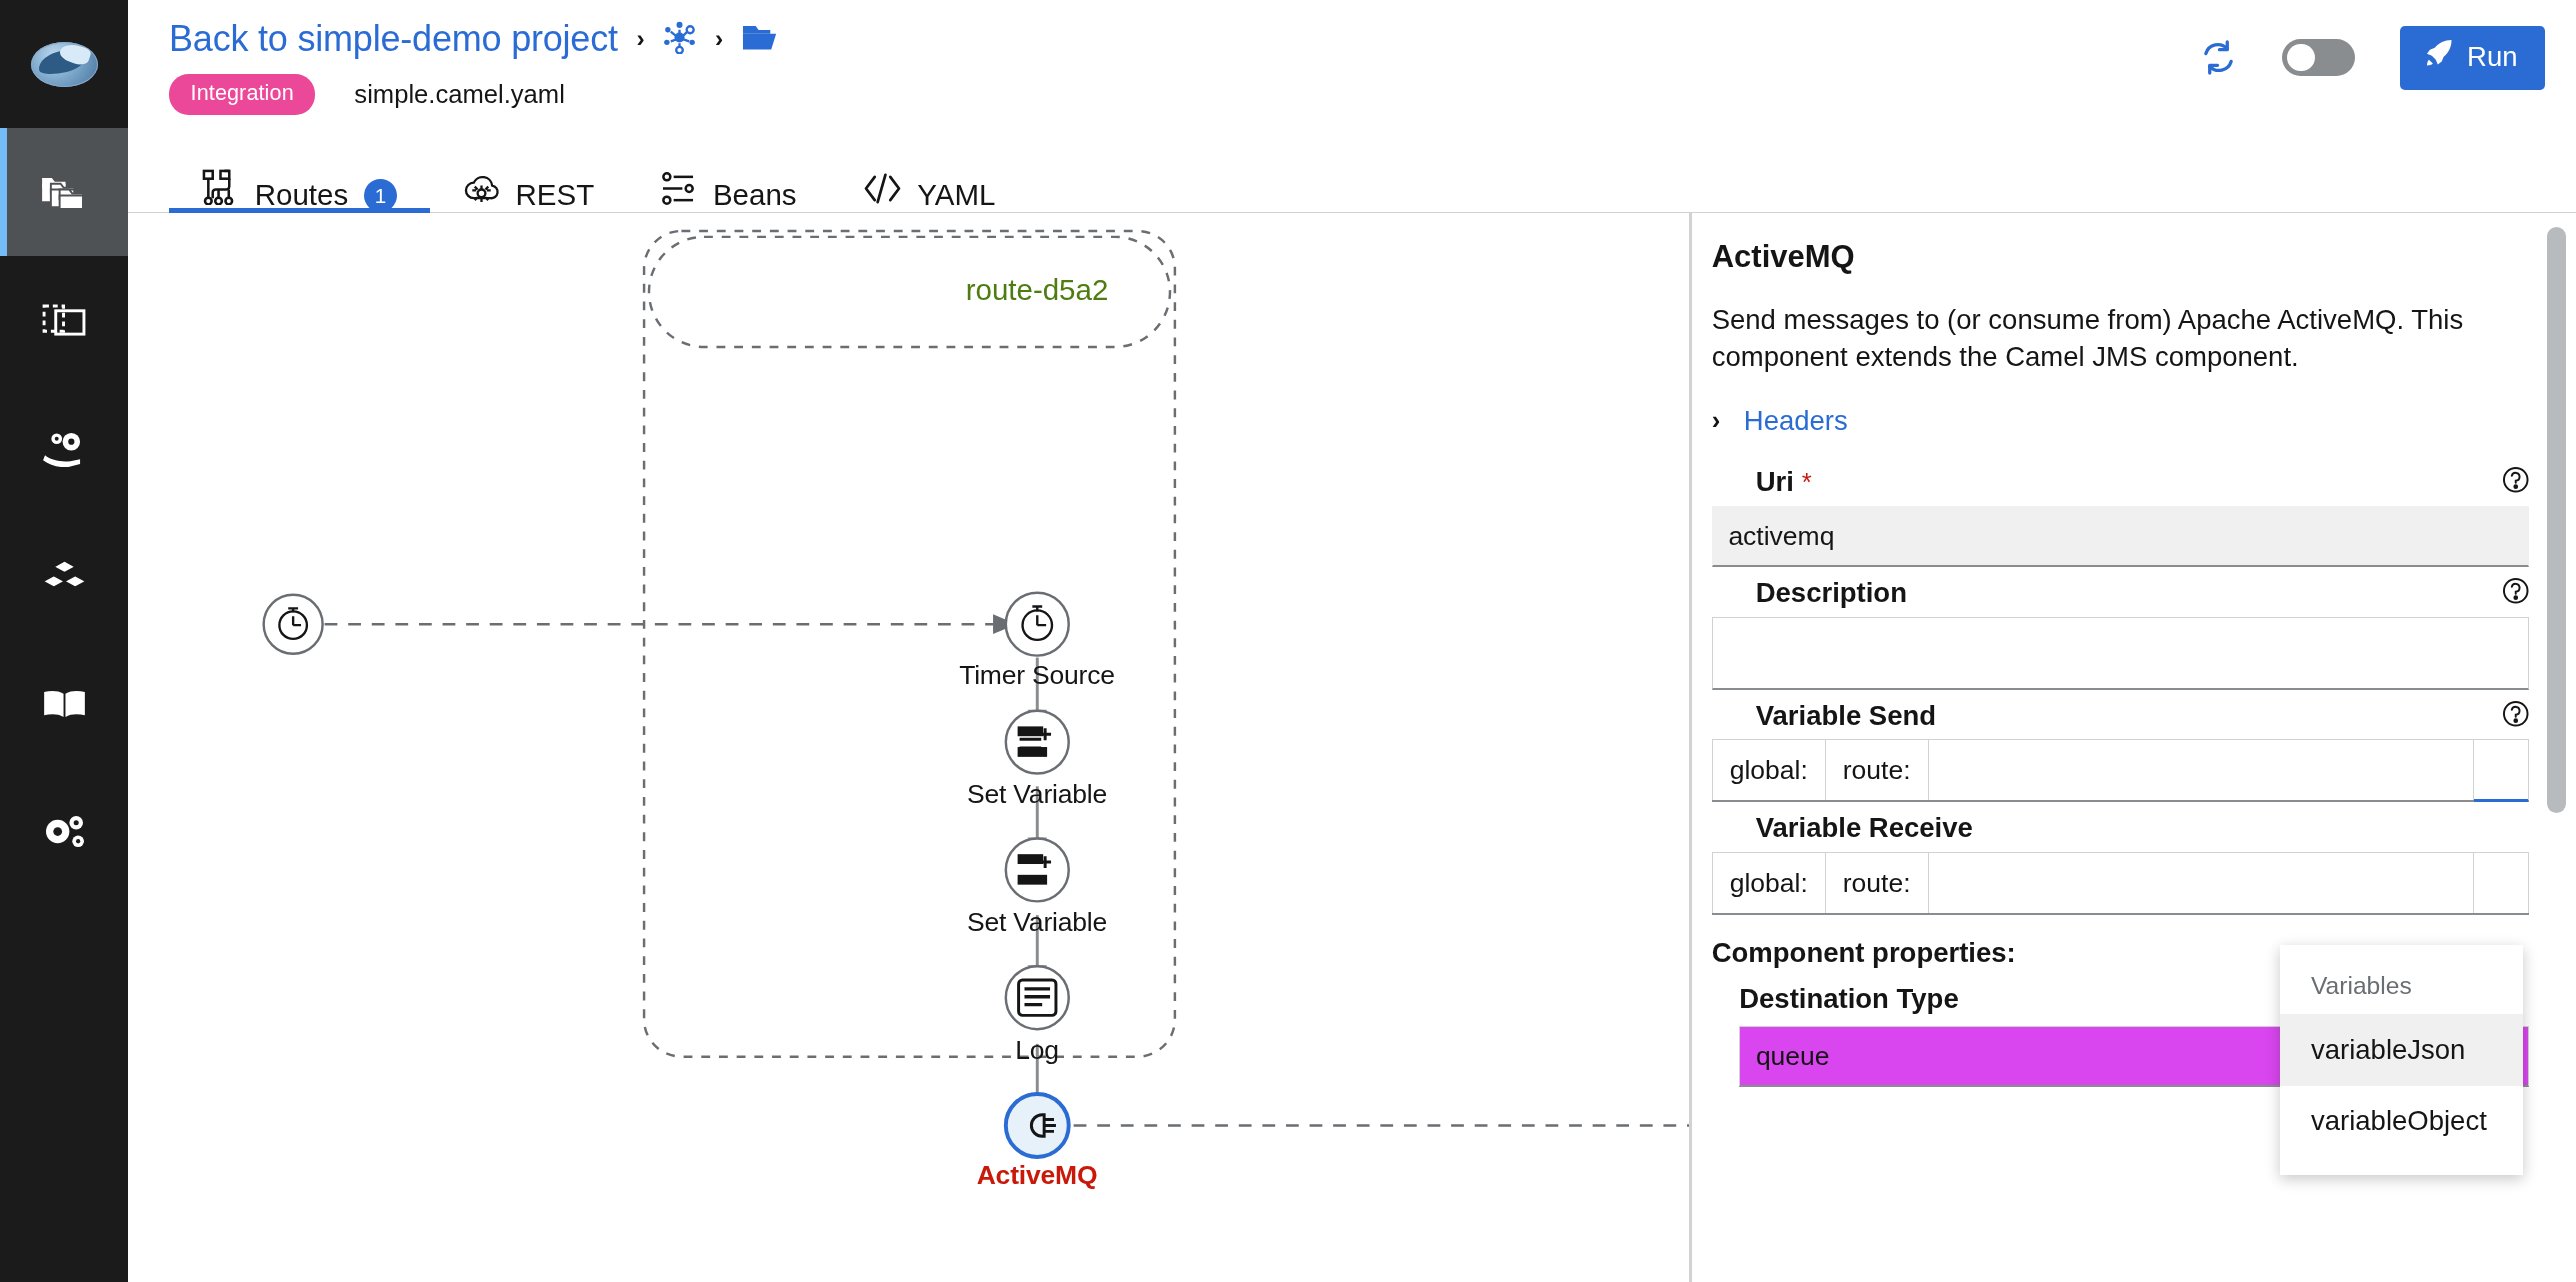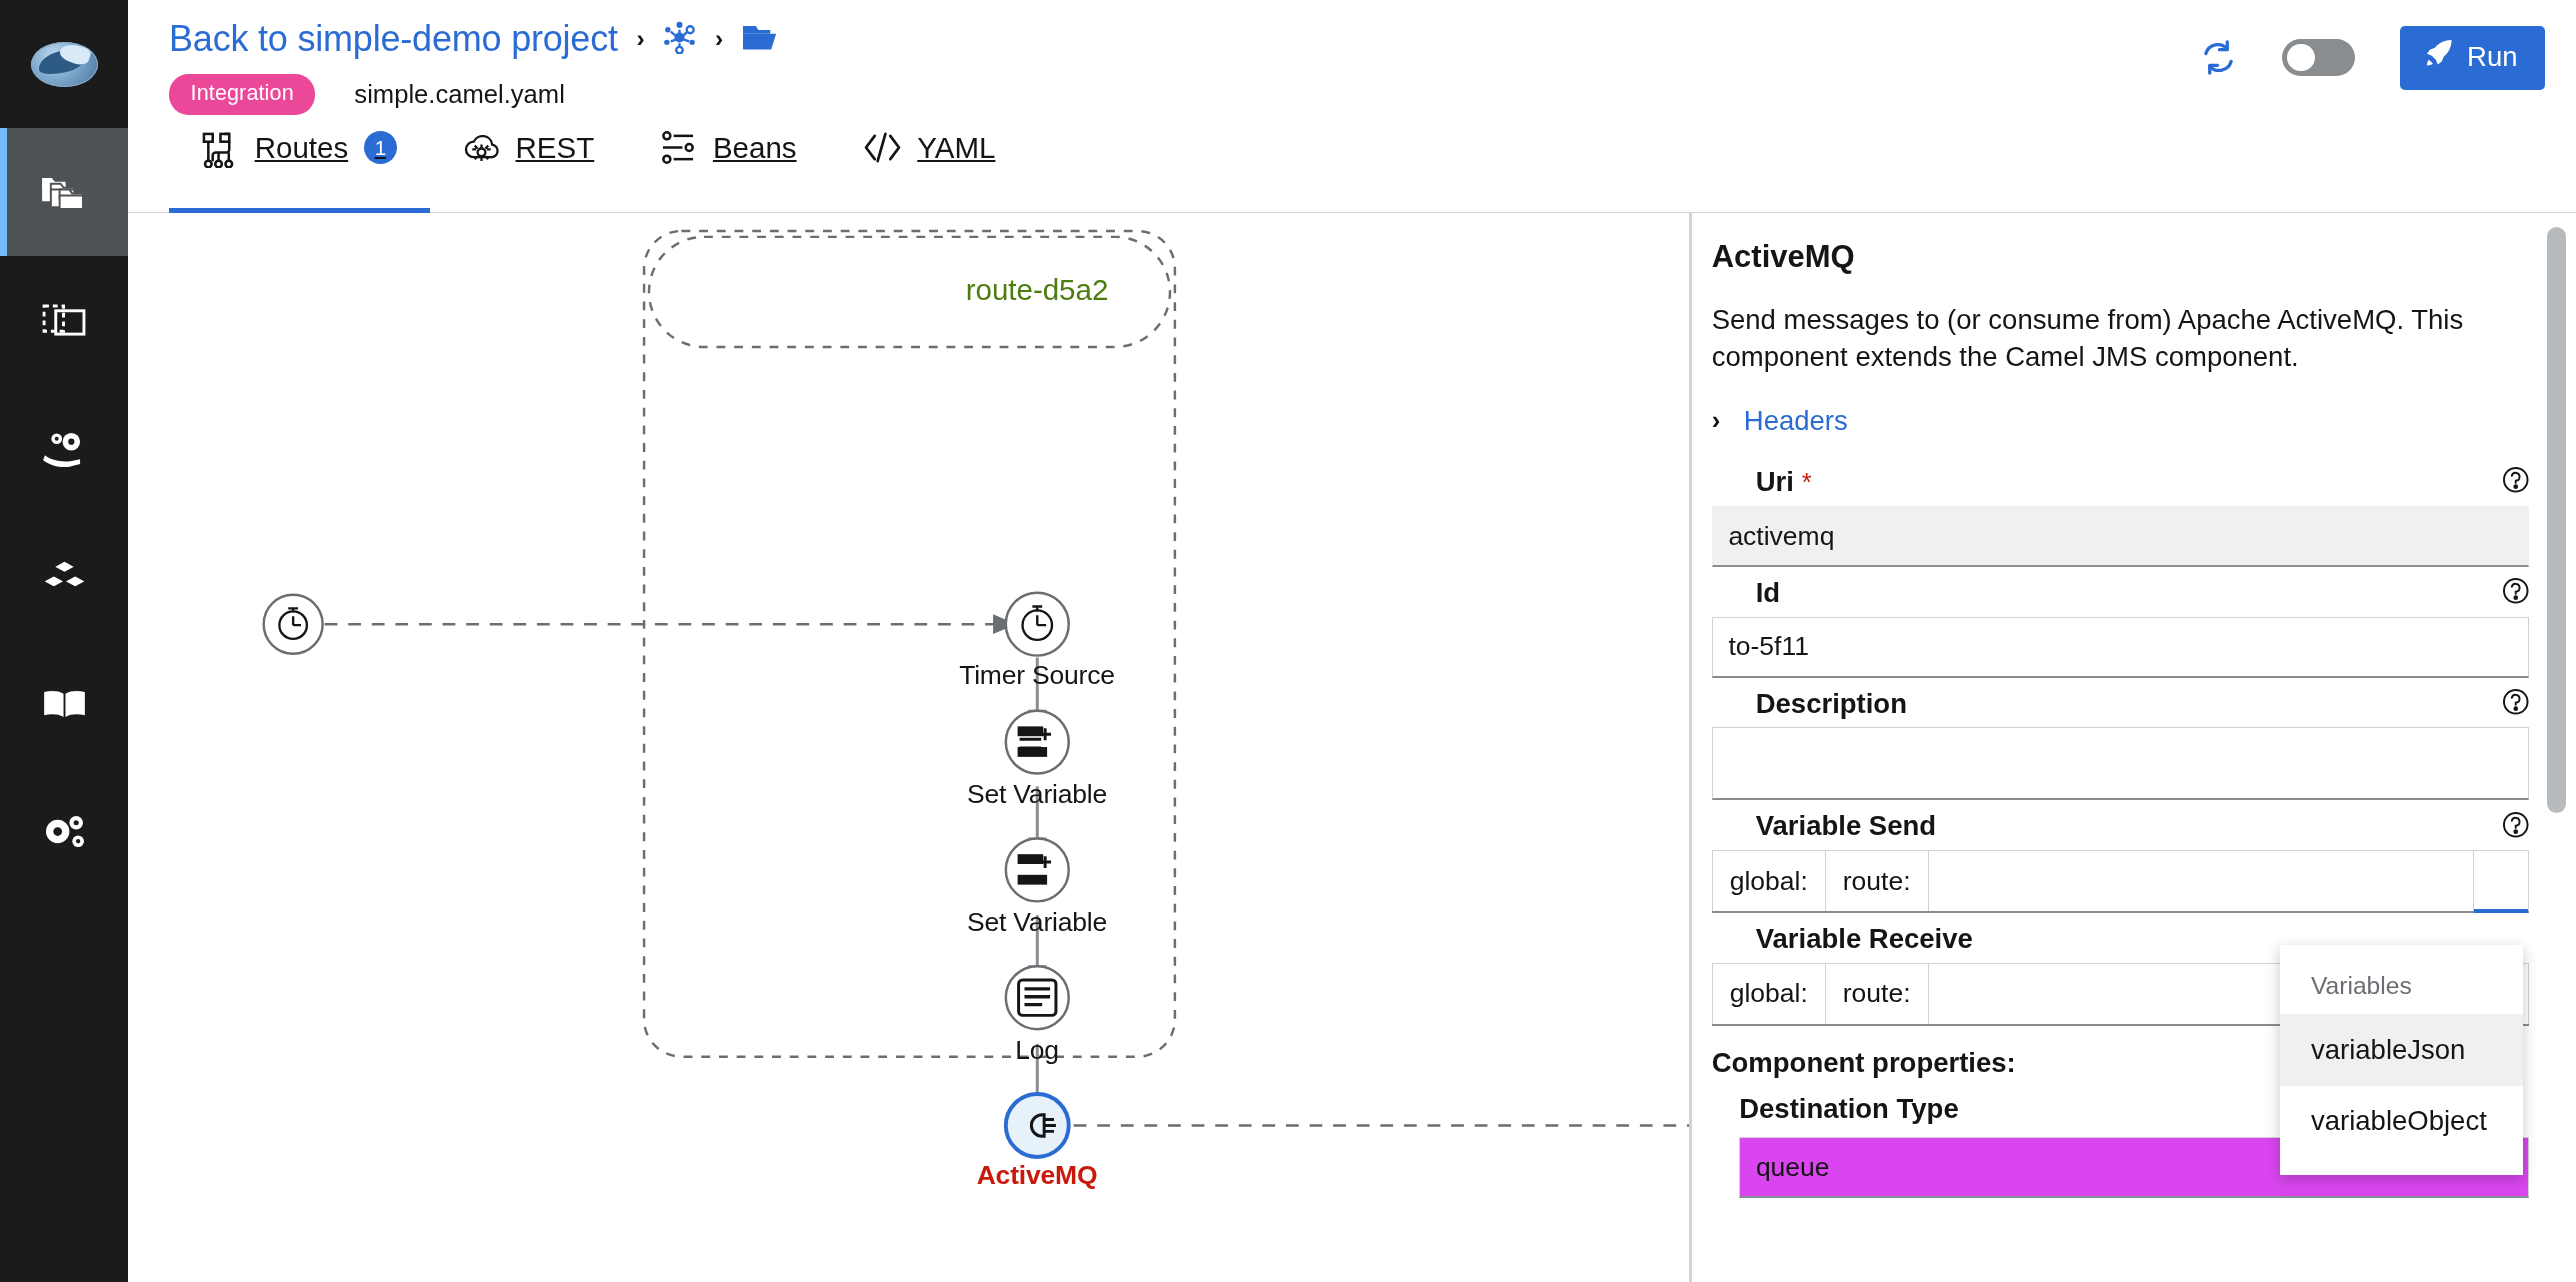--- a/index.html
+++ b/index.html
@@ -80,22 +80,22 @@
     display:flex; align-items:center; gap:13.8px; cursor:pointer;
   }
 
   
   .tabs {
     position:absolute; left:128px; top:133px; right:0; height:81px;
     background:#fff; border-bottom:2px solid #d2d2d2;
     display:flex; align-items:flex-end; padding-left:41px; gap:0;
   }
   .tab {
-    height:81px; display:flex; align-items:flex-start; gap:15.7px; padding:0 33px;
-    font-size:29.5px; cursor:pointer; position:relative; color:#151515;text-decoration:underline;
+    height:81px; display:flex; align-items:flex-end; gap:15.7px; padding:0 33px;
+    font-size:29.5px; cursor:pointer; position:relative; color:#151515;
   }
   .tab.active:after {
     content:""; position:absolute; left:0; right:0; bottom:-2px; height:5.9px; background:#2b6cd4;
   }
   .tab-count {
     background:#2b6cd4; color:#fff; border-radius:50%;
     width:33px; height:33px; font-size:20.6px;
     display:flex; align-items:center; justify-content:center;
   }
 
@@ -488,33 +488,20 @@
             <svg width="27.5" height="27.5" viewBox="0 0 28 28" fill="none" stroke="#151515" stroke-width="2">
               <circle cx="14" cy="14" r="12"></circle>
                 <path d="M10 10a4 4 0 1 1 4 5v2" stroke-linecap="round"></path>
                 <circle cx="14" cy="21" r="1.4" fill="#151515"></circle>
             </svg>
           </span>
         </div>
         <input class="input readonly" readonly="" value="activemq" style="">
       </div>
 
-      <div class="field">
-        <div class="field-label-row">
-          <span class="field-label">Id</span>
-          <span class="help-icon">
-            <svg width="27.5" height="27.5" viewBox="0 0 28 28" fill="none" stroke="#151515" stroke-width="2">
-              <circle cx="14" cy="14" r="12"></circle>
-                <path d="M10 10a4 4 0 1 1 4 5v2" stroke-linecap="round"></path>
-                <circle cx="14" cy="21" r="1.4" fill="#151515"></circle>
-            </svg>
-          </span>
-        </div>
-        <input class="input" value="to-5f11" style="">
-      </div>
 
       <div class="field">
         <div class="field-label-row">
           <span class="field-label">Description</span>
           <span class="help-icon">
             <svg width="27.5" height="27.5" viewBox="0 0 28 28" fill="none" stroke="#151515" stroke-width="2">
               <circle cx="14" cy="14" r="12"></circle>
                 <path d="M10 10a4 4 0 1 1 4 5v2" stroke-linecap="round"></path>
                 <circle cx="14" cy="21" r="1.4" fill="#151515"></circle>
             </svg>

